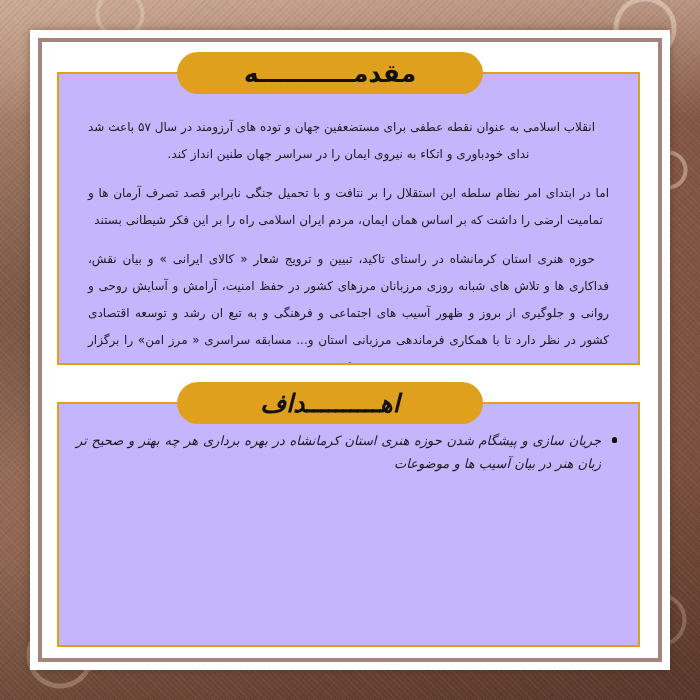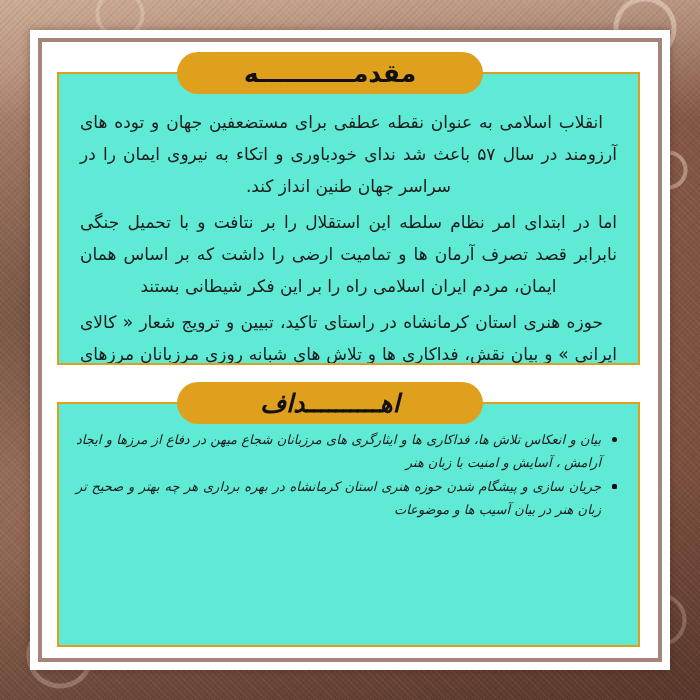--- a/index.html
+++ b/index.html
@@ -22,37 +22,37 @@
   }
   .card{
     position:absolute; inset:30px; background:#ffffff;
     box-shadow:0 0 8px rgba(40,20,12,.35);
   }
   .frame{
     position:absolute; inset:8px; border:4px solid #a5857b; pointer-events:none;
   }
   .section-box{
     position:absolute; left:57px; width:583px;
-    border:2px solid #dd9f1d; box-sizing:border-box; background:#5eead4;
+    border:2px solid #dd9f1d; box-sizing:border-box; background:#c4b5fd;
   }
   .box-intro{ top:72px; height:293px; }
   .box-goals{ top:402px; height:245px;font-style:italic; }
   .banner{
     position:absolute; top:-22px; right:155px; width:306px; height:42px;
     background:#dfa01e; border-radius:21px;
     display:flex; align-items:center; justify-content:center;
     font-weight:bold; font-size:25px; color:#111111;
     overflow:hidden; white-space:nowrap; direction:rtl;
   }
   .text-area{
     direction:rtl; text-align:justify; color:#1b1b1b;
     padding:28px 17px 6px 17px; overflow:hidden; height:100%; box-sizing:border-box;
   }
   .text-area p{
-    margin:4px; font-size:17px; line-height:32px;
+    margin:12px; font-size:12px; line-height:27px;
     text-align:justify; text-align-last:center;
   }
   .text-area p.indent{ text-indent:14px; }
   .goals-list{
     list-style:none; margin:0; direction:rtl; text-align:justify;
     padding:24px 17px 6px 17px; overflow:hidden; height:100%; box-sizing:border-box;
   }
   .bullet-item{
     position:relative; padding-right:20px; margin:0 0 1px 0;
     font-size:13px; line-height:23px; color:#1b1b1b;
@@ -81,24 +81,20 @@
   </div>
 </section>
 
 <section class="section-box box-goals">
   <div class="banner">
     <span>اهــــــــــداف</span>
   </div>
   <ul class="goals-list">
     <li class="bullet-item">
       <span class="dot"></span>
-      <span>بیان و انعکاس تلاش ها، فداکاری ها و ایثارگری های مرزبانان شجاع میهن در دفاع از مرزها و ایجاد آرامش ، آسایش و امنیت با زبان هنر</span>
-    </li>
-    <li class="bullet-item">
-      <span class="dot"></span>
     </li>
     <li class="bullet-item">
       <span class="dot"></span>
     </li>
     <li class="bullet-item">
       <span class="dot"></span>
       <span>جریان سازی و پیشگام شدن حوزه هنری استان کرمانشاه در بهره برداری هر چه بهتر و صحیح تر زبان هنر در بیان آسیب ها و موضوعات</span>
     </li>
   </ul>
 </section>

